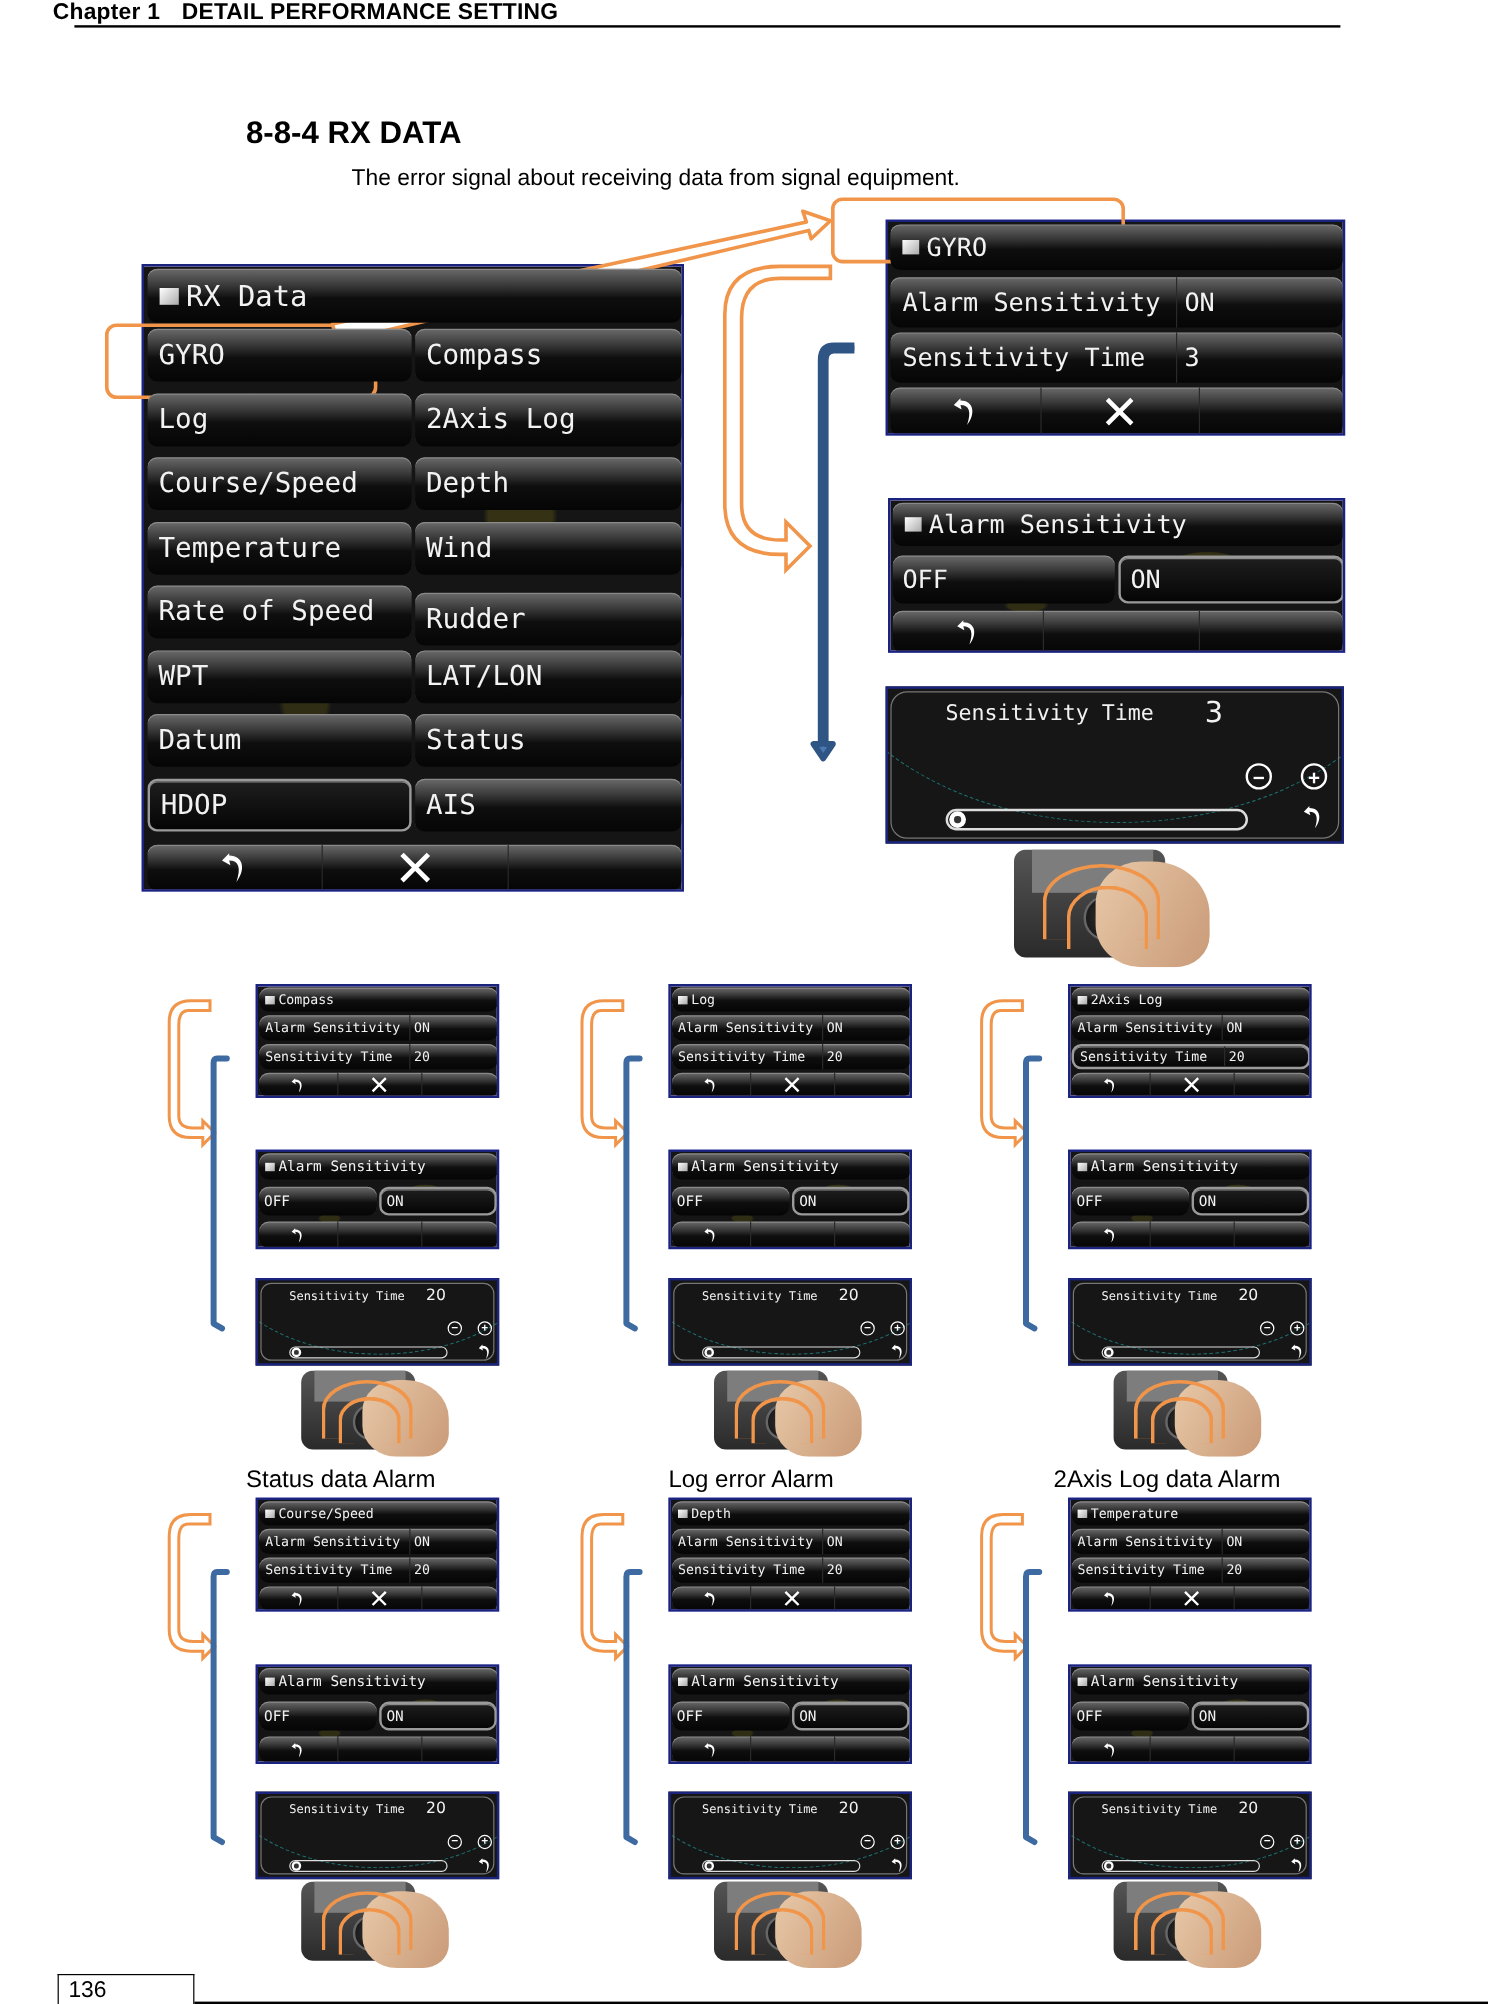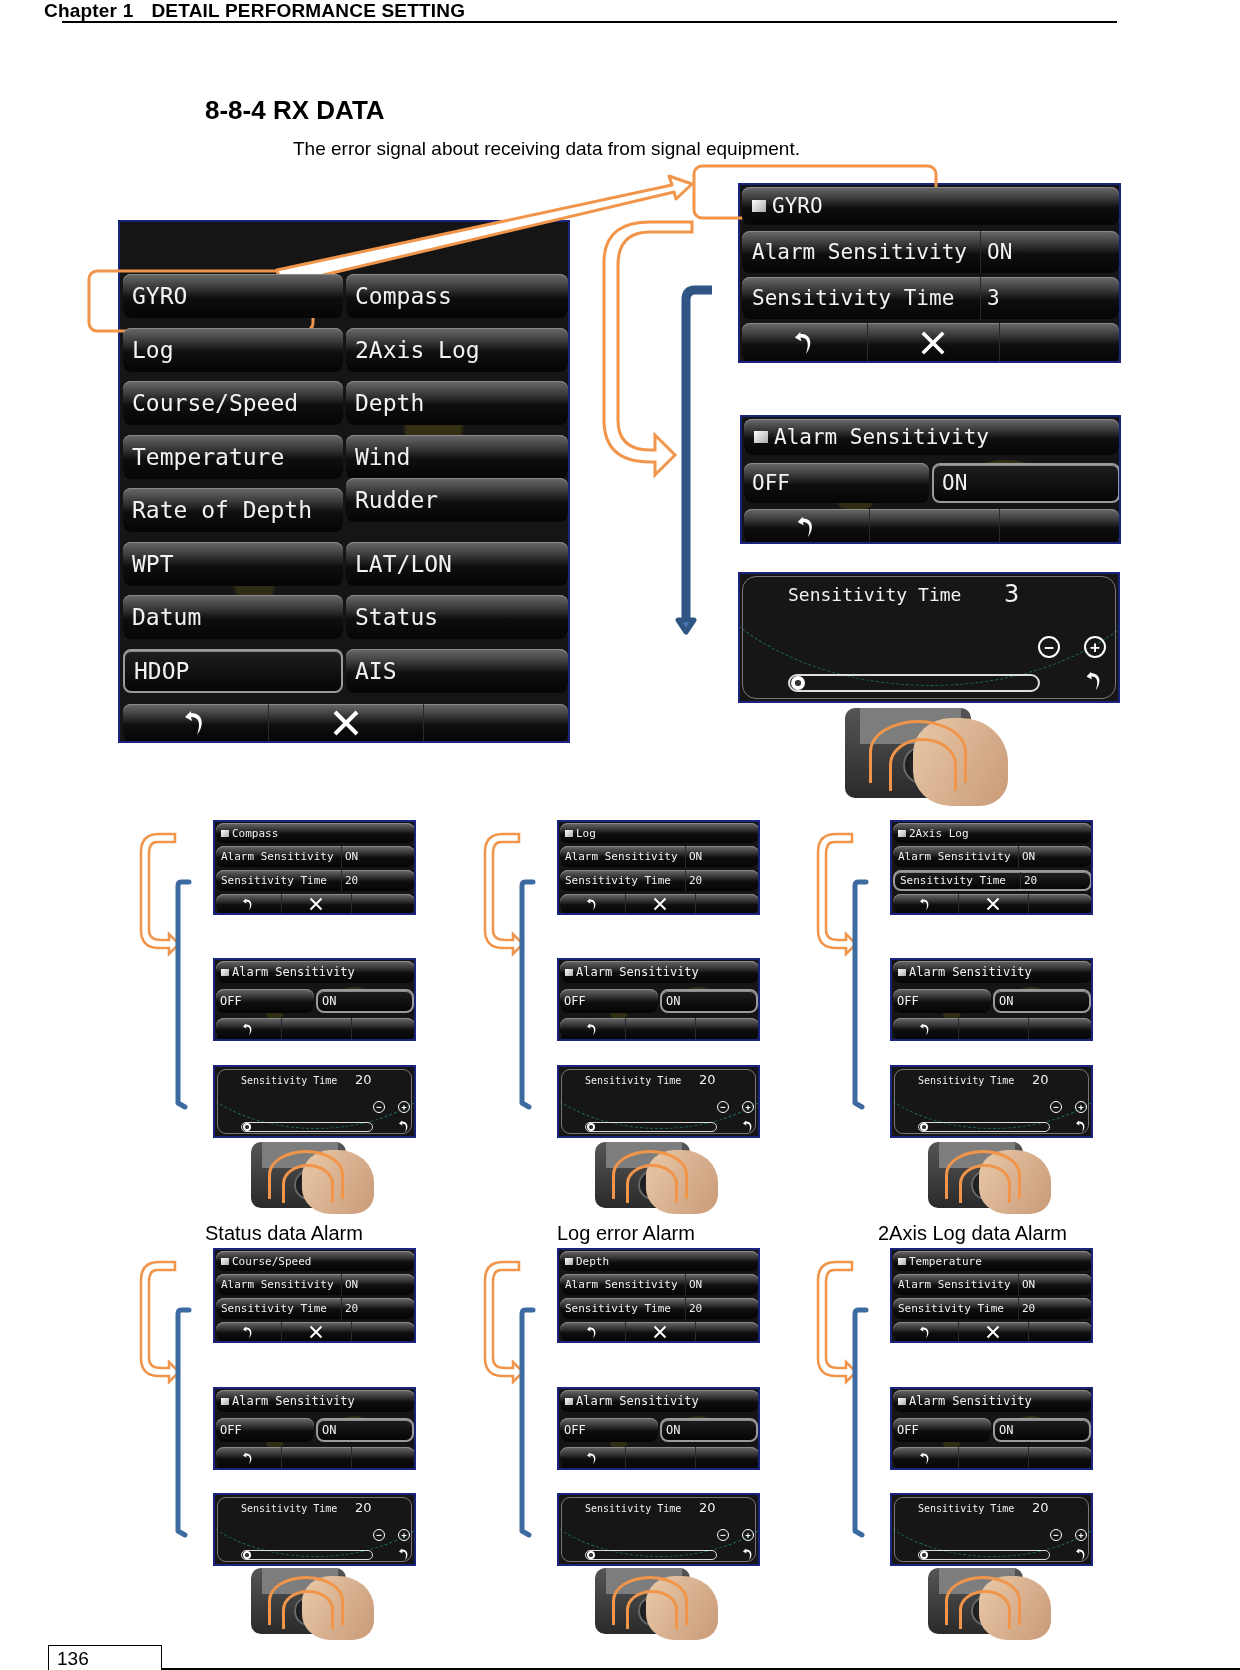--- a/index.html
+++ b/index.html
@@ -46,20 +46,24 @@
 
 <div class="abs chapter">
   <span>Chapter 1</span><span class="sep"></span><span>DETAIL PERFORMANCE SETTING</span>
 </div>
 <div class="abs rule-top"></div>
 
 <div class="abs sec-title">8-8-4 RX DATA</div>
 <div class="abs sec-desc">The error signal about receiving data from signal equipment.</div>
 
 <div class="screen" style="left:118px;top:220px;width:452px;height:523px;">
+  <div class="btn" style="left:3px;top:2px;width:445px;height:45px;font-size:24px;padding-left:10px;">
+    <span class="flag" style="width:16px;height:14px;"></span>
+    <span>RX Data</span>
+  </div>
   <div id="rxgrid">
       <div class="btn" style="left: 3px; top: 52px; width: 220px; height: 44px; font-size: 23px; padding-left: 9px;">
         <span>GYRO</span>
       </div>
       <div class="btn" style="left: 226px; top: 52px; width: 222px; height: 44px; font-size: 23px; padding-left: 9px;">
         <span>Compass</span>
       </div>
       <div class="btn" style="left: 3px; top: 105.5px; width: 220px; height: 44px; font-size: 23px; padding-left: 9px;">
         <span>Log</span>
       </div>
@@ -72,23 +76,23 @@
       <div class="btn" style="left: 226px; top: 159px; width: 222px; height: 44px; font-size: 23px; padding-left: 9px;">
         <span>Depth</span>
       </div>
       <div class="btn" style="left: 3px; top: 212.5px; width: 220px; height: 44px; font-size: 23px; padding-left: 9px;">
         <span>Temperature</span>
       </div>
       <div class="btn" style="left: 226px; top: 212.5px; width: 222px; height: 44px; font-size: 23px; padding-left: 9px;">
         <span>Wind</span>
       </div>
       <div class="btn" style="left: 3px; top: 266px; width: 220px; height: 44px; font-size: 23px; padding-left: 9px;">
-        <span>Rate of Depth</span>
-      </div>
-      <div class="btn" style="left: 226px; top: 256px; width: 222px; height: 44px; font-size: 23px; padding-left: 9px;">
+        <span>Rate of Speed</span>
+      </div>
+      <div class="btn" style="left: 226px; top: 272px; width: 222px; height: 44px; font-size: 23px; padding-left: 9px;">
         <span>Rudder</span>
       </div>
       <div class="btn" style="left: 3px; top: 319.5px; width: 220px; height: 44px; font-size: 23px; padding-left: 9px;">
         <span>WPT</span>
       </div>
       <div class="btn" style="left: 226px; top: 319.5px; width: 222px; height: 44px; font-size: 23px; padding-left: 9px;">
         <span>LAT/LON</span>
       </div>
       <div class="btn" style="left: 3px; top: 373px; width: 220px; height: 44px; font-size: 23px; padding-left: 9px;">
         <span>Datum</span>

